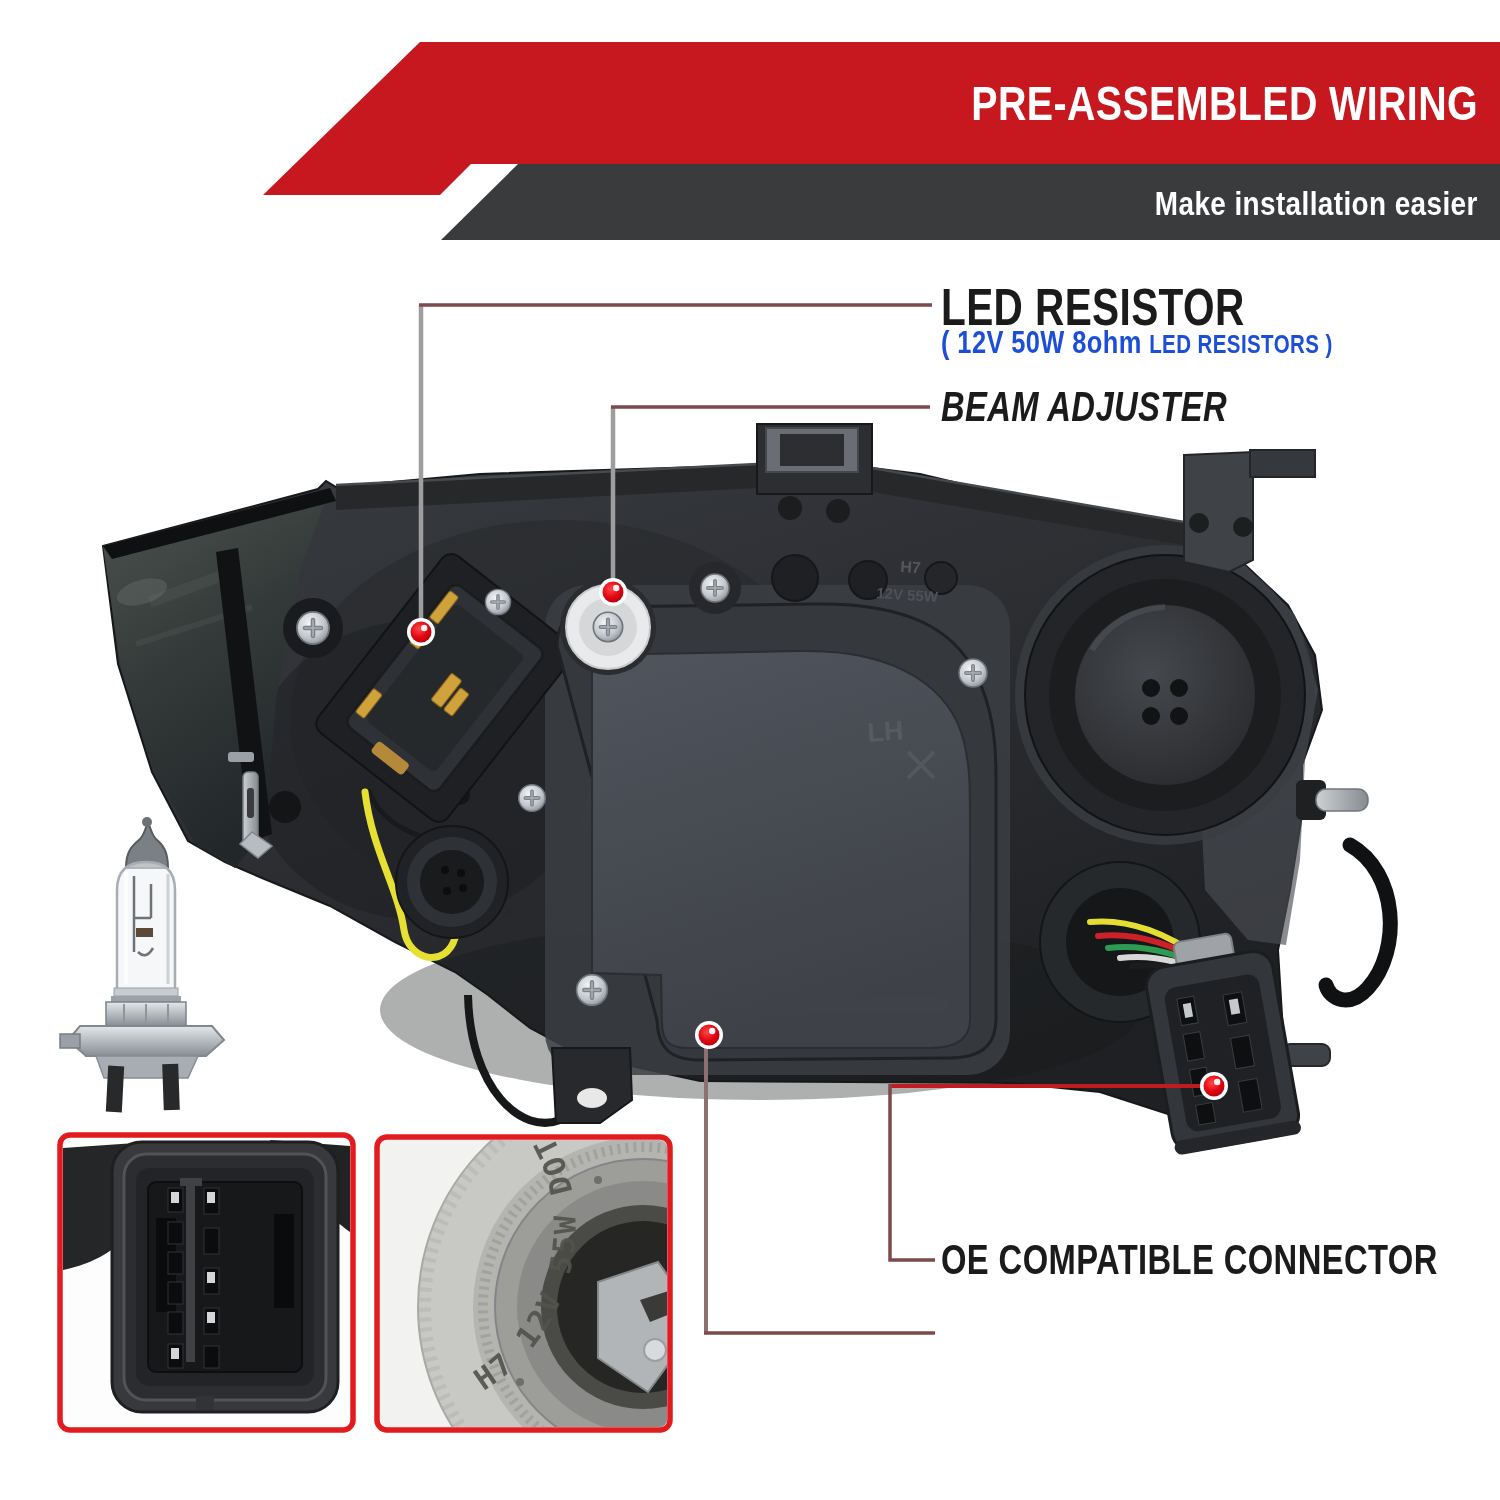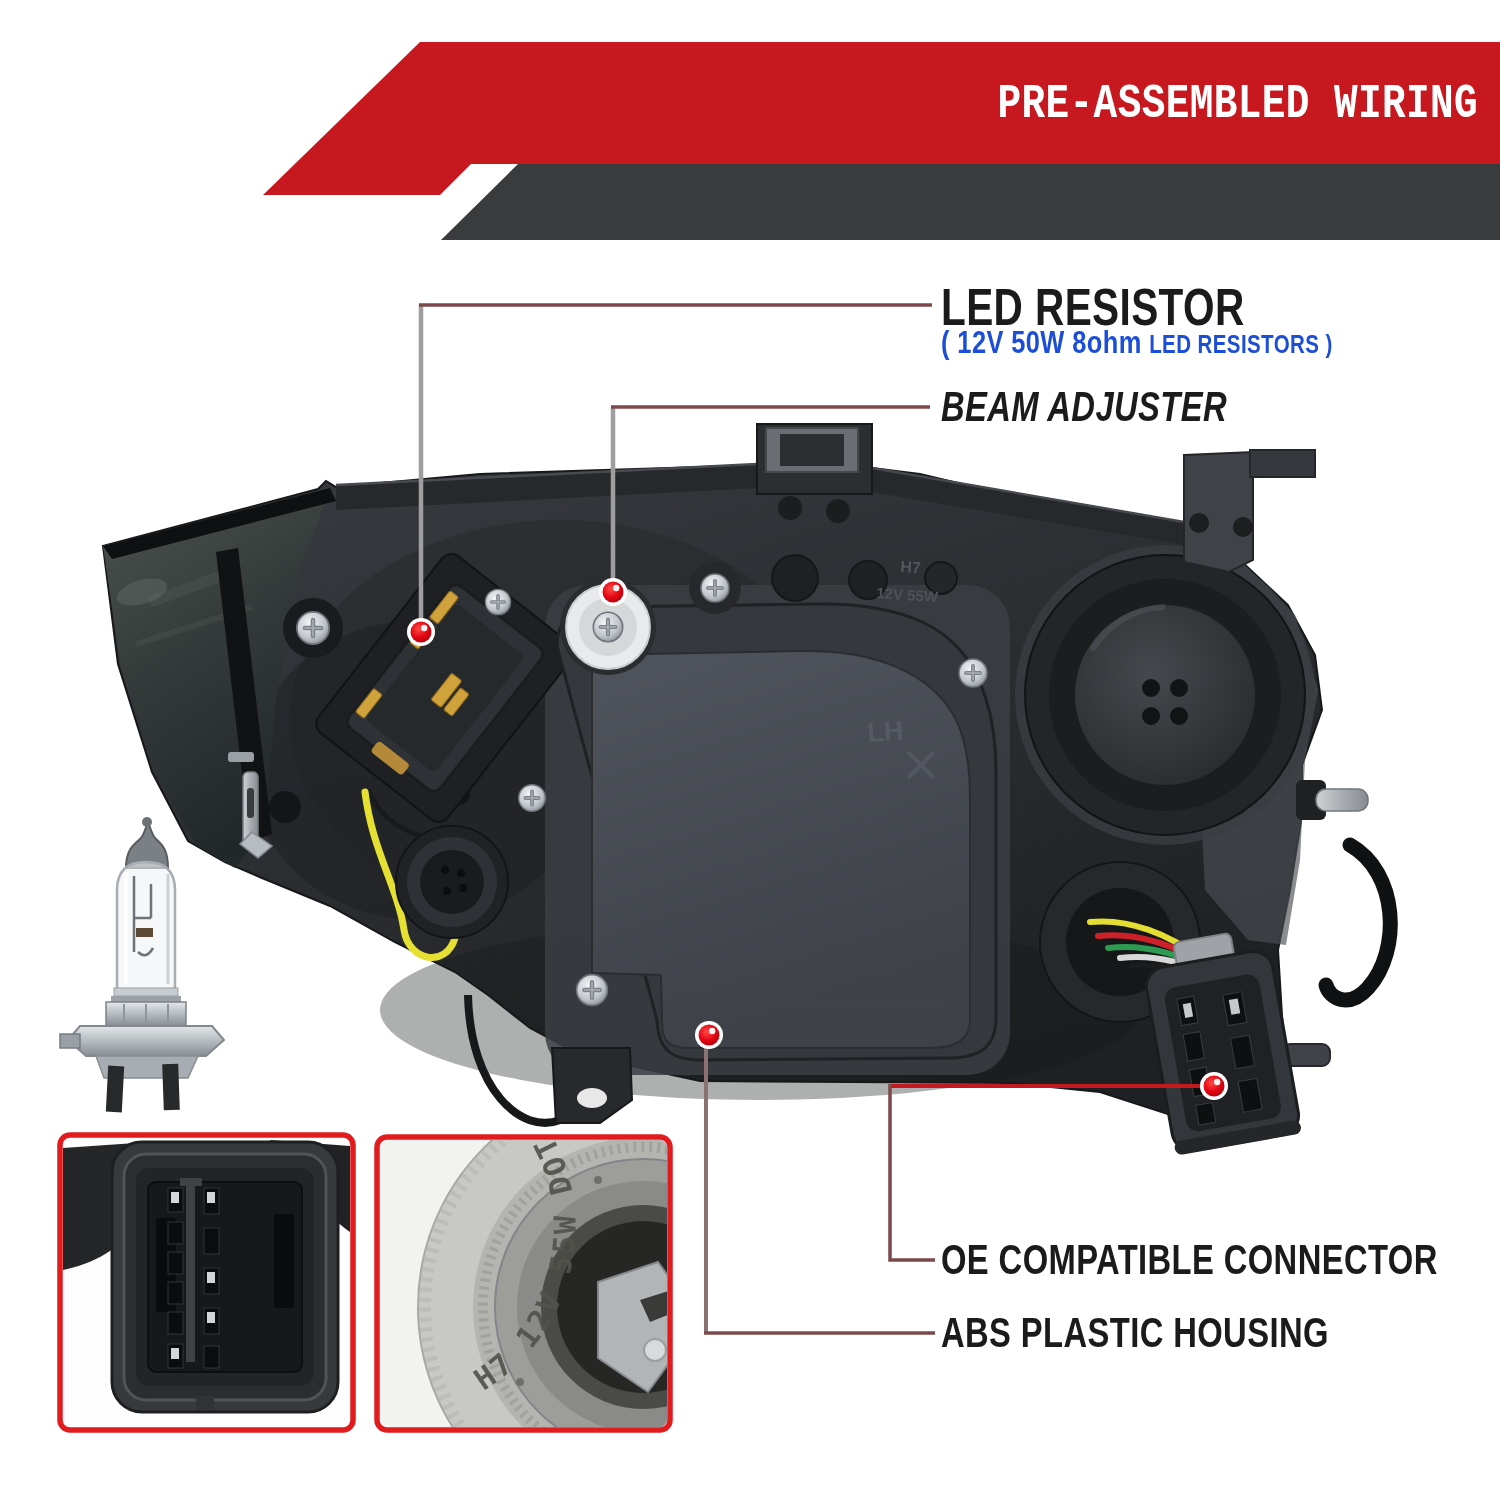--- a/index.html
+++ b/index.html
@@ -1,21 +1,21 @@
 <!DOCTYPE html>
 <html><head>
 <meta charset="utf-8">
 <style>
   html,body{margin:0;padding:0;background:#fff;}
   .stage{
     position:relative;width:1500px;height:1500px;background:#ffffff;overflow:hidden;
     font-family:"Liberation Sans","DejaVu Sans",sans-serif;
   }
   .art{position:absolute;left:0;top:0;}
-  .banner-text{position:absolute;right:22px;color:#ffffff;font-weight:bold;white-space:nowrap;line-height:1;font-family:Liberation Mono, monospace;}
+  .banner-text{position:absolute;right:22px;color:#ffffff;font-weight:bold;white-space:nowrap;line-height:1;}
   .banner-text .sq{display:inline-block;transform:scaleX(0.82);transform-origin:right center;letter-spacing:0.5px;}
   .banner-title{top:80px;font-size:48px;}
   .banner-tagline{top:186px;font-size:34px;}
   .callout-label{position:absolute;color:#1b1b1b;font-weight:bold;white-space:nowrap;line-height:1;}
   .callout-label .sq{display:inline-block;transform:scaleX(0.78);transform-origin:left center;letter-spacing:0.5px;}
   .lbl-led{left:941px;top:281px;font-size:52px;}
   .lbl-spec{left:941px;top:327px;color:#1d4ed8;font-size:31px;}
   .lbl-spec .sq{transform:scaleX(0.82);}
   .lbl-spec .small{font-size:25px;}
   .lbl-beam{left:941px;top:386px;font-size:42px;font-style:italic;}
@@ -382,30 +382,30 @@
         </g>
     <g transform="translate(1214 1086)">
           <use href="#calloutDot"></use>
         </g>
   </g>
 </svg>
 
 <div class="banner-text banner-title">
   <span class="sq">PRE-ASSEMBLED WIRING</span>
 </div>
+<div class="banner-text banner-tagline">
+  <span class="sq">Make installation easier</span>
+</div>
 
 <div class="callout-label lbl-led">
   <span class="sq">LED RESISTOR</span>
 </div>
 <div class="callout-label lbl-spec">
   <span class="sq"><span>( 12V 50W 8ohm</span>&nbsp;<span class="small">LED RESISTORS )</span></span>
 </div>
 <div class="callout-label lbl-beam">
   <span class="sq">BEAM ADJUSTER</span>
 </div>
 <div class="callout-label lbl-oe">
   <span class="sq">OE COMPATIBLE CONNECTOR</span>
 </div>
-<div class="callout-label lbl-abs">
-  <span class="sq">ABS PLASTIC HOUSING</span>
-</div>
 
 </div>
 
 </body></html>

